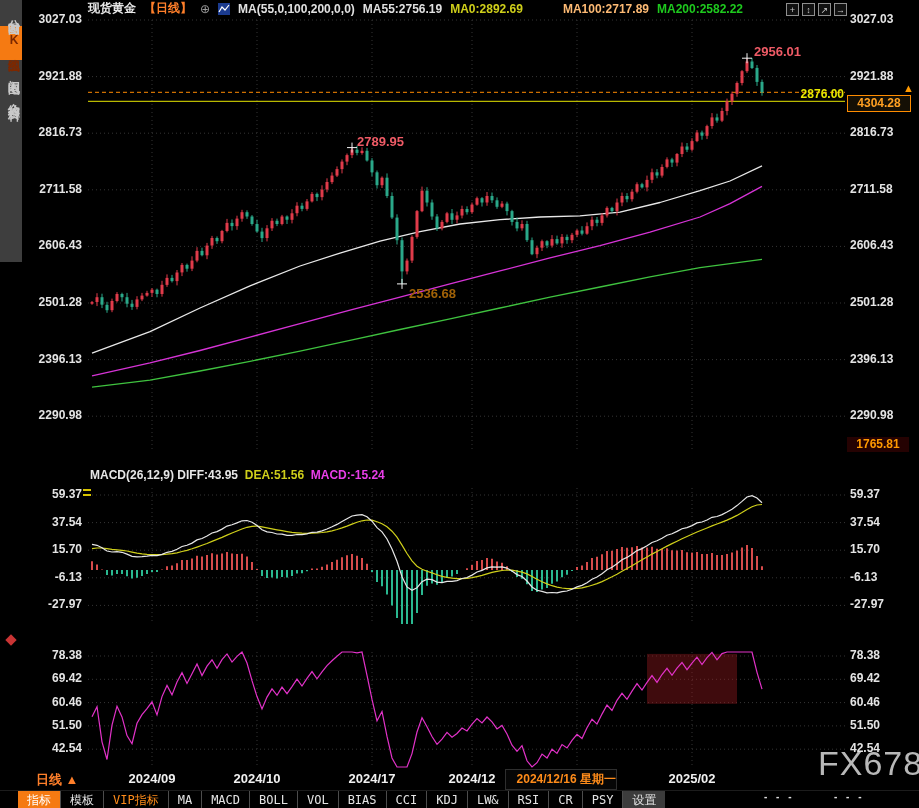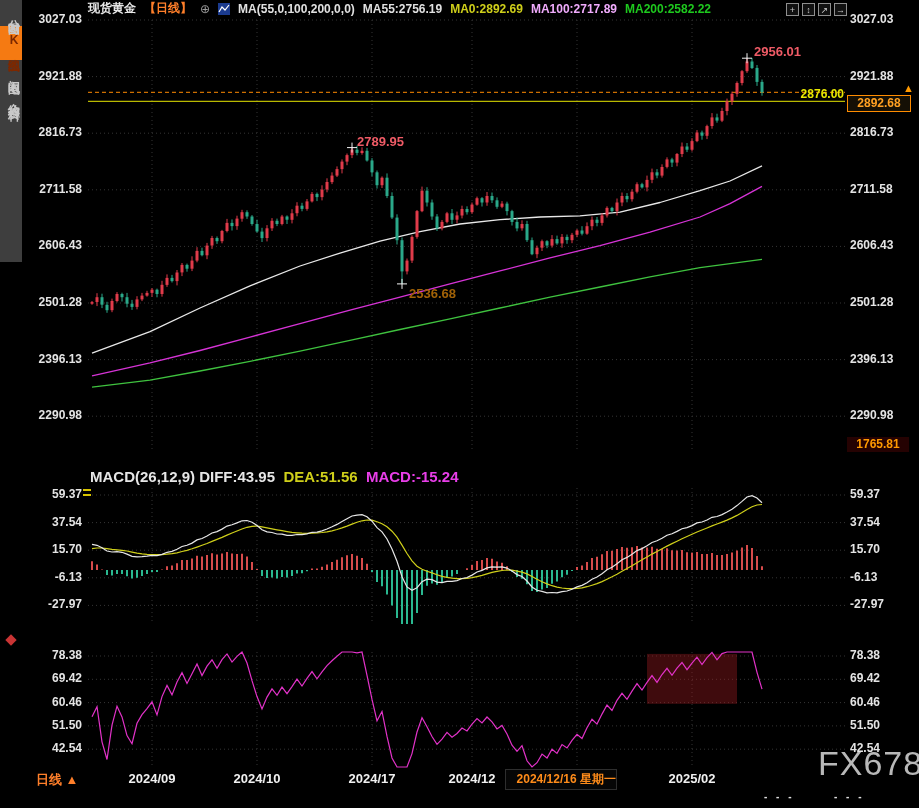--- a/index.html
+++ b/index.html
@@ -7,28 +7,28 @@
        font-family:"Liberation Sans","DejaVu Sans",sans-serif;}
   
   #sidebar{position:absolute;left:0;top:0;width:22px;height:262px;background:#3e3e3e;z-index:4;}
   .side-tab{writing-mode:vertical-rl;text-orientation:upright;width:22px;text-align:center;
        color:#c9c9c9;font-size:12px;font-weight:700;letter-spacing:2px;padding:7px 0;margin:3px 0;cursor:pointer;}
   .side-tab.active{background:#f57a12;color:#7c2800;}
   
   #header{position:absolute;left:88px;top:1px;height:15px;display:flex;align-items:center;gap:8px;
        font-size:12px;font-weight:700;white-space:nowrap;z-index:3;}
   .h-sym{color:#e8e8e8;} .h-period{color:#ff7f2a;} .h-plus{color:#9a9a9a;font-weight:400;font-size:12px;}
-  .h-ma{color:#e0e0e0;} .h-ma0{color:#cfcf1a;} .h-ma100{color:#f0abfc;} .h-ma200{color:#1ec91e;}
+  .h-ma{color:#e0e0e0;} .h-ma0{color:#cfcf1a;} .h-ma100{color:#fdba74;margin-left:32px;} .h-ma200{color:#1ec91e;}
   #hdr-icons{position:absolute;left:786px;top:3px;display:flex;gap:3px;z-index:3;}
   .hicon{width:13px;height:13px;border:1px solid #8f8f8f;color:#c8c8c8;font-size:9px;line-height:12px;
        text-align:center;box-sizing:border-box;background:#111;cursor:pointer;}
   .axis-label{position:absolute;font-size:12px;font-weight:700;color:#e4e4e4;z-index:2;}
   .axis-left{width:56px;text-align:right;}
   .pane{position:absolute;left:88px;background:transparent;}
-  .ind-header{position:absolute;left:90px;font-size:15px;font-weight:700;white-space:nowrap;z-index:2;}
+  .ind-header{position:absolute;left:90px;font-size:12px;font-weight:700;white-space:nowrap;z-index:2;}
   .ind-w{color:#e6e6e6;} .ind-y{color:#cfcf1a;} .ind-m{color:#e83ee8;}
   .annot{position:absolute;font-size:13px;font-weight:700;z-index:3;}
   .annot.hi{color:#ef5b66;} .annot.lo{color:#a16207;}
   #alert-label{position:absolute;left:760px;top:87px;width:84px;text-align:right;color:#e8e800;
        font-size:12px;font-weight:700;z-index:3;}
   #cur-badge{position:absolute;left:847px;top:95px;width:62px;height:15px;border:1px solid #ff8c00;
        background:#151005;color:#ffa022;font-size:12px;font-weight:700;line-height:15px;
        text-align:center;z-index:3;}
   #low-badge{position:absolute;left:847px;top:437px;width:62px;height:15px;background:#250202;
        color:#ff9900;font-size:12px;font-weight:700;line-height:15px;text-align:center;z-index:3;}
@@ -387,21 +387,21 @@
         <line x1="654" y1="41.2" x2="664" y2="41.2" stroke="#f5f5f5" stroke-width="1"></line>
         <line x1="659" y1="36.2" x2="659" y2="46.2" stroke="#f5f5f5" stroke-width="1"></line>
         <line x1="259" y1="130.6" x2="269" y2="130.6" stroke="#f5f5f5" stroke-width="1"></line>
         <line x1="264" y1="125.6" x2="264" y2="135.6" stroke="#f5f5f5" stroke-width="1"></line>
         <line x1="309" y1="266.9" x2="319" y2="266.9" stroke="#f5f5f5" stroke-width="1"></line>
         <line x1="314" y1="261.9" x2="314" y2="271.9" stroke="#f5f5f5" stroke-width="1"></line>
       </svg>
   </div>
 
   <div id="alert-label">2876.00</div>
-  <div id="cur-badge">2892.68</div>
+  <div id="cur-badge">4304.28</div>
   <div id="cur-arrow">▲</div>
   <div id="low-badge">1765.81</div>
   <div id="resize-handle"></div>
   <div id="rsi-flag"></div>
 
   <div class="ind-header" style="top:468px;">
     <span class="ind-w">MACD(26,12,9) DIFF:43.95</span>&nbsp;
     <span class="ind-y">DEA:51.56</span>&nbsp;
     <span class="ind-m">MACD:-15.24</span>
   </div>
@@ -575,20 +575,37 @@
         <polyline points="4,66.8 9,56.7 14,91.8 19,109.5 24,75.1 29,56.2 34,66.9 39,85.6 44,93.7 49,73.3 54,64.6 59,58.7 64,51.8 69,64.9 74,46.6 79,35.4 84,44.9 89,32.0 94,22.7 99,33.5 104,23.7 109,14.0 114,25.6 119,16.1 124,9.8 129,18.2 134,9.6 139,3.9 144,12.1 149,6.4 154,2.0 159,13.0 164,30.7 169,46.6 174,58.9 179,47.1 184,38.9 189,45.3 194,37.1 199,43.7 204,36.6 209,29.1 214,36.0 219,28.4 224,21.6 229,28.8 234,21.9 239,15.6 244,10.8 249,6.2 254,2.0 259,2.0 264,2.0 269,2.9 274,2.0 279,25.3 284,49.4 289,70.8 294,61.4 299,86.4 304,108.0 309,117.0 314,117.0 319,117.0 324,103.6 329,82.0 334,67.8 339,76.7 344,86.5 349,94.3 354,89.1 359,82.3 364,87.2 369,83.5 374,78.1 379,80.9 384,74.1 389,68.5 394,73.0 399,67.0 404,71.8 409,78.9 414,75.4 419,84.0 424,95.2 429,101.4 434,95.7 439,110.8 444,117.0 449,112.7 454,104.1 459,108.0 464,99.2 469,103.4 474,94.5 479,98.0 484,90.3 489,84.3 494,88.5 499,77.7 504,69.2 509,74.1 514,64.1 519,55.0 524,60.5 529,50.3 534,43.3 539,49.3 544,41.1 549,33.6 554,40.0 559,32.4 564,25.6 569,32.4 574,24.5 579,18.3 584,25.3 589,18.1 594,12.5 599,19.7 604,13.1 609,7.2 614,14.5 619,7.7 624,2.4 629,9.8 634,3.6 639,2.0 644,2.0 649,2.0 654,2.0 659,2.0 664,2.0 669,22.3 674,39.2" fill="none" stroke="#e232c8" stroke-width="1.2"></polyline>
       </svg>
   </div>
 
   <div id="period-label">日线 ▲</div>
   <div id="date-tooltip">2024/12/16 星期一</div>
   <div id="watermark">FX678</div>
   <div class="dash-group" style="left:764px;">- - -</div>
   <div class="dash-group" style="left:834px;">- - -</div>
 
+  <div id="toolbar">
+      <div class="tb-item active">指标</div>
+      <div class="tb-item">模板</div>
+      <div class="tb-item vip">VIP指标</div>
+      <div class="tb-item">MA</div>
+      <div class="tb-item">MACD</div>
+      <div class="tb-item">BOLL</div>
+      <div class="tb-item">VOL</div>
+      <div class="tb-item">BIAS</div>
+      <div class="tb-item">CCI</div>
+      <div class="tb-item">KDJ</div>
+      <div class="tb-item">LW&amp;</div>
+      <div class="tb-item">RSI</div>
+      <div class="tb-item">CR</div>
+      <div class="tb-item">PSY</div>
+      <div class="tb-item settings">设置</div>
+    </div>
 <div class="axis-label axis-left" style="left: 26px; top: 12px;">3027.03</div>
     <div class="axis-label" style="left: 850px; top: 12px;">3027.03</div>
     <div class="axis-label axis-left" style="left: 26px; top: 68.6px;">2921.88</div>
     <div class="axis-label" style="left: 850px; top: 68.6px;">2921.88</div>
     <div class="axis-label axis-left" style="left: 26px; top: 125.2px;">2816.73</div>
     <div class="axis-label" style="left: 850px; top: 125.2px;">2816.73</div>
     <div class="axis-label axis-left" style="left: 26px; top: 181.8px;">2711.58</div>
     <div class="axis-label" style="left: 850px; top: 181.8px;">2711.58</div>
     <div class="axis-label axis-left" style="left: 26px; top: 238.4px;">2606.43</div>
     <div class="axis-label" style="left: 850px; top: 238.4px;">2606.43</div>

